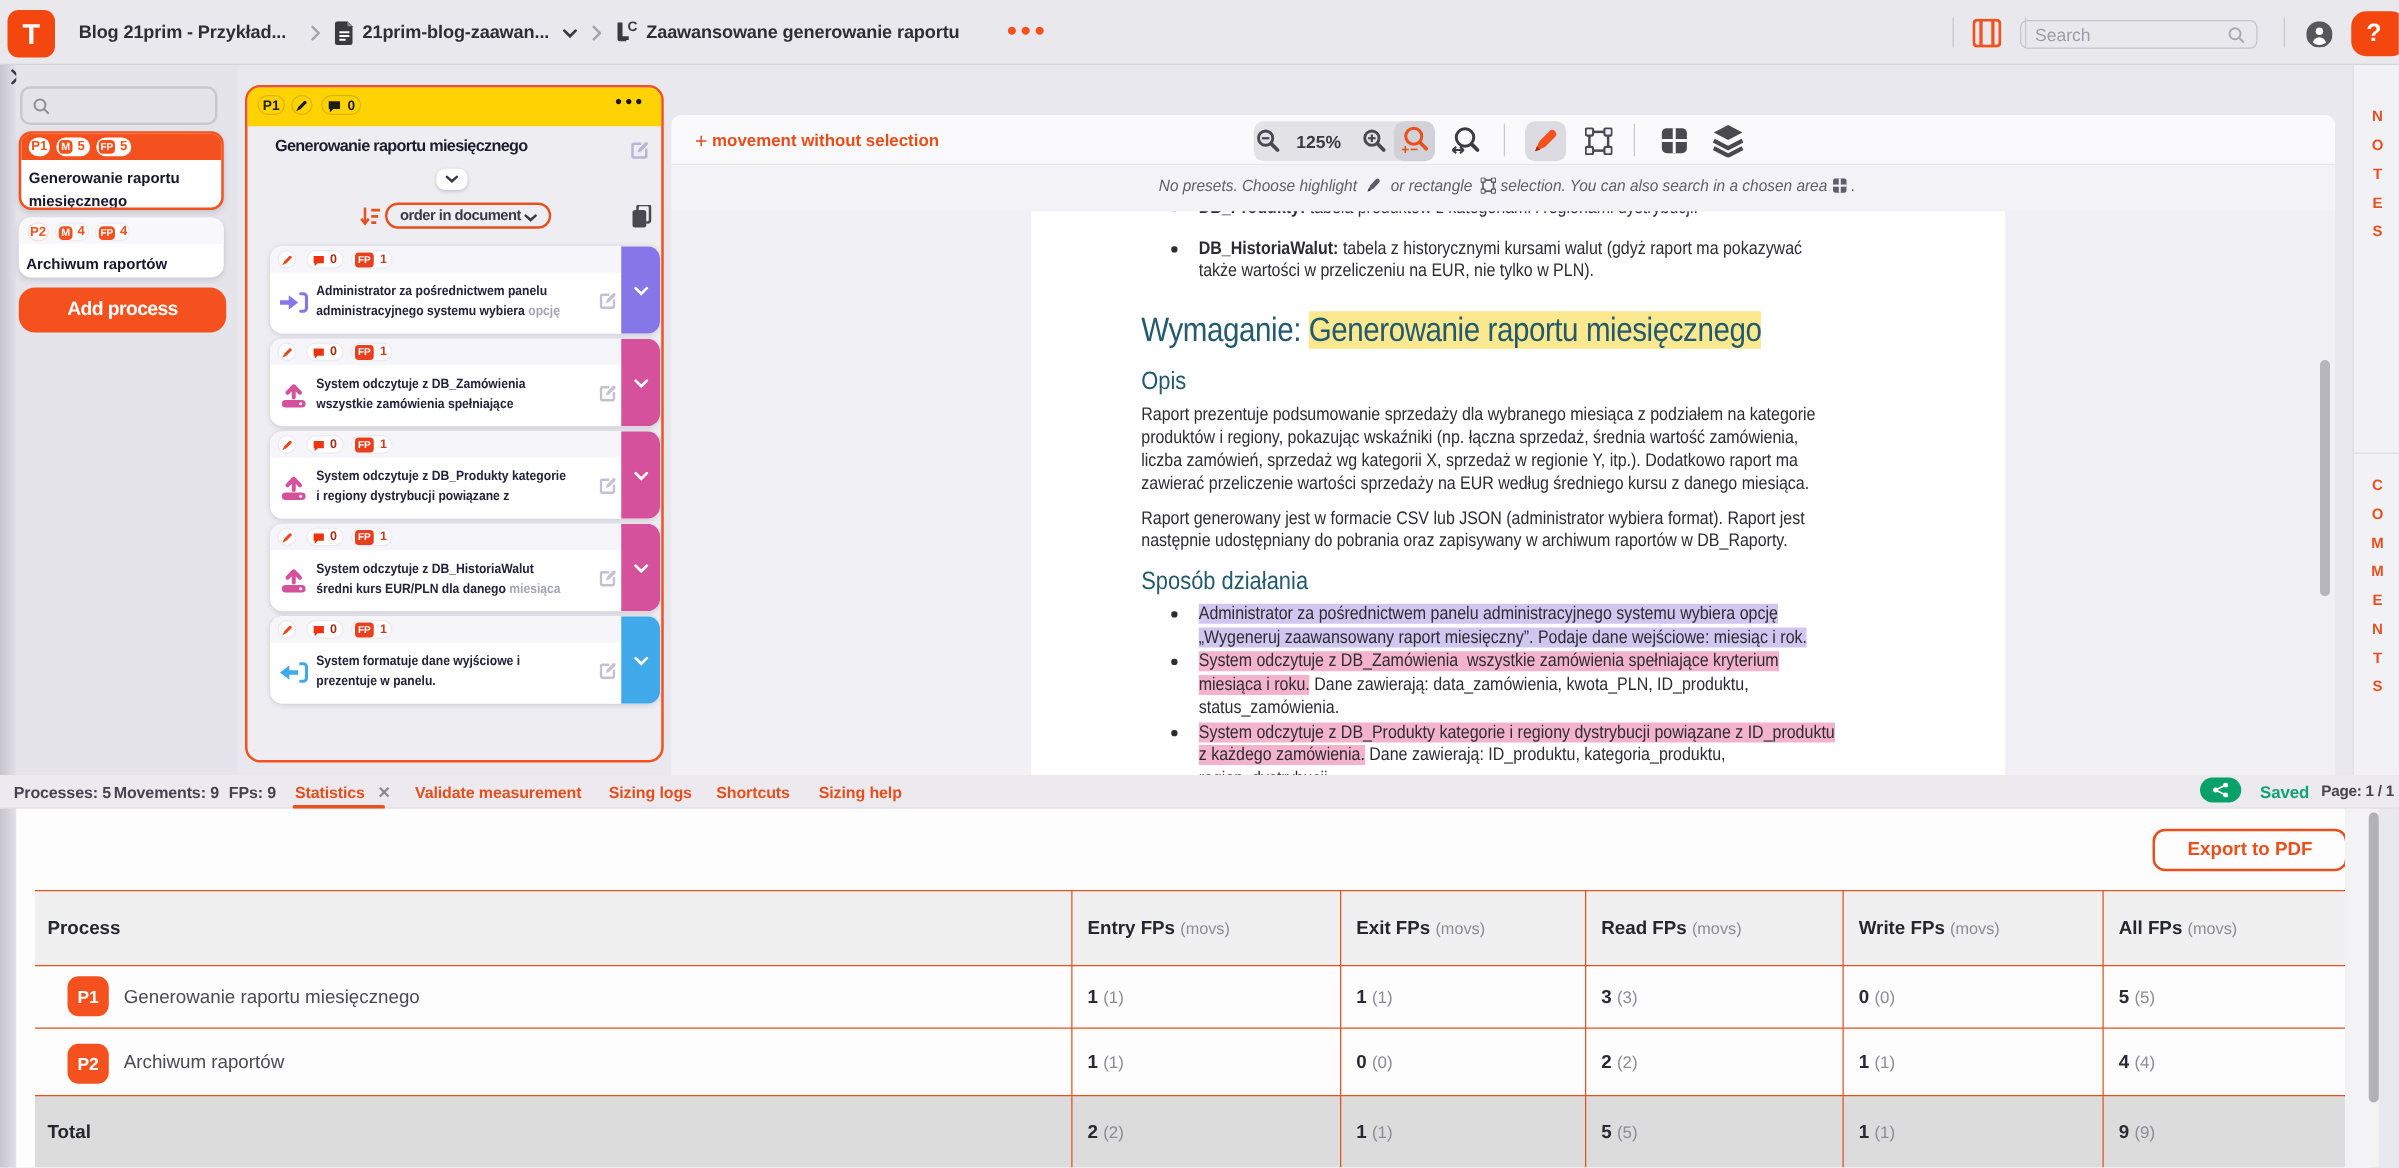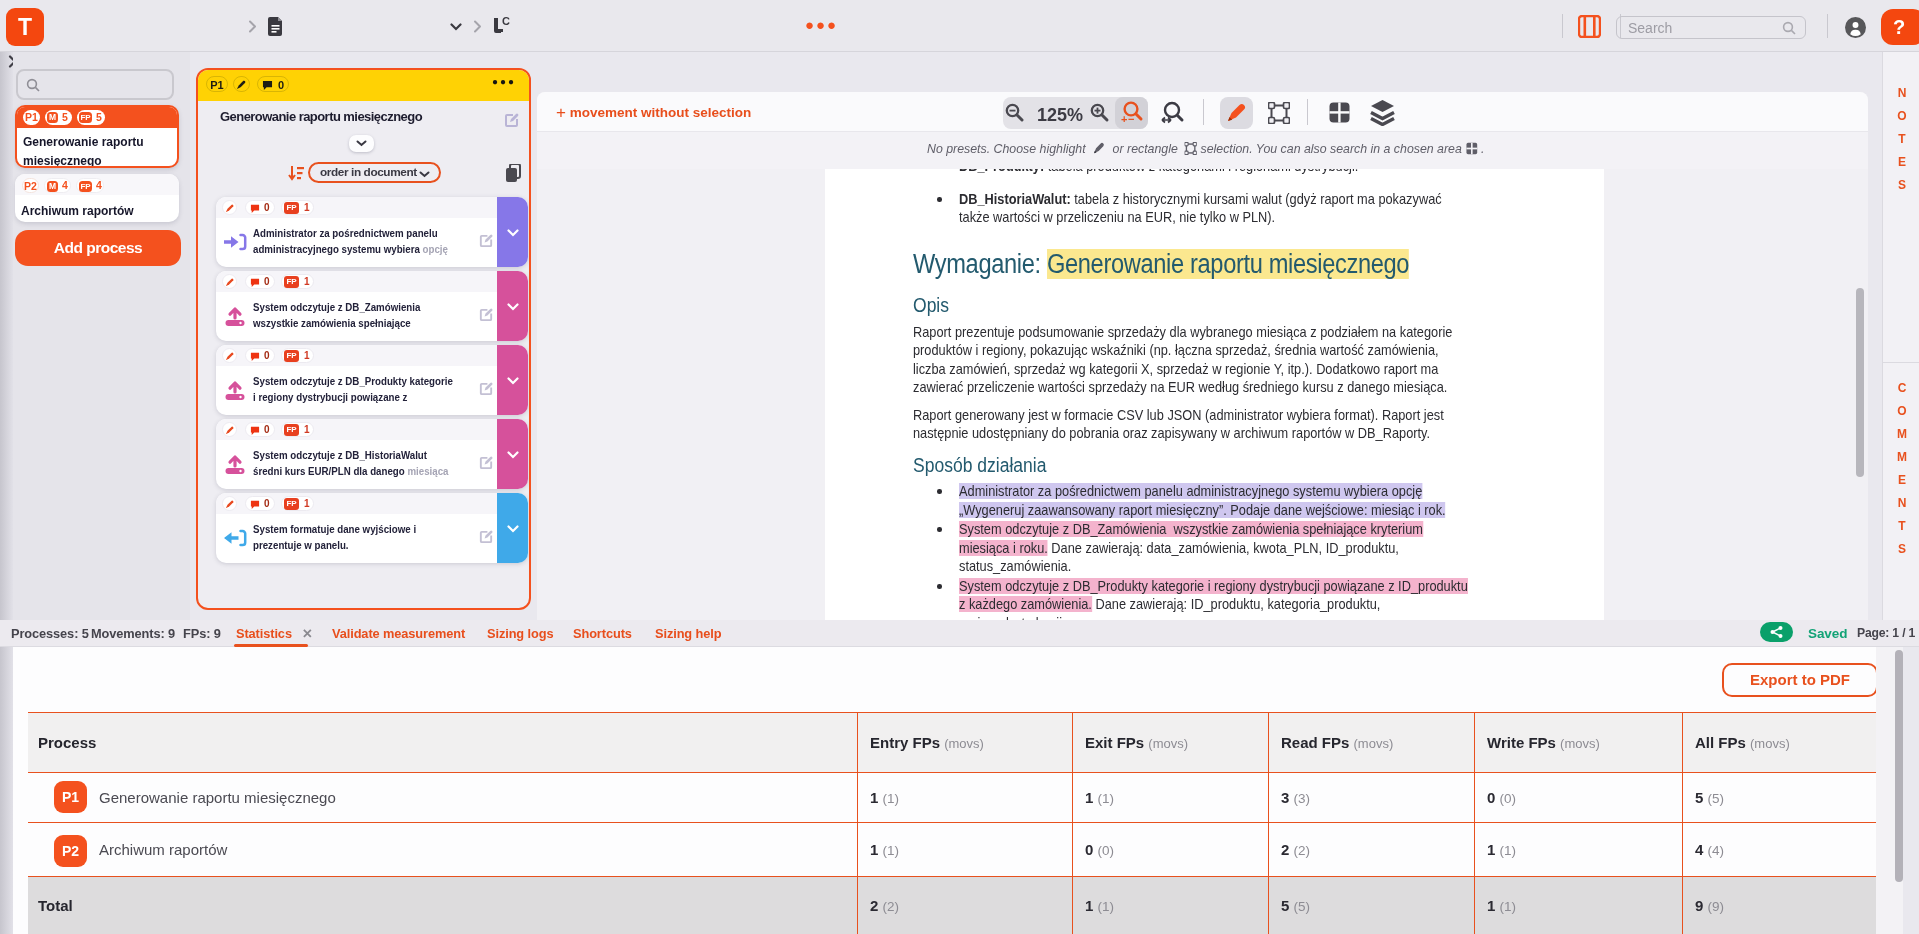--- a/index.html
+++ b/index.html
@@ -67,41 +67,44 @@
 .cellnum { font-size:15px; font-weight:bold; color:#2b2a32; }
 .cellsub { font-size:13.5px; color:#8d8c93; font-weight:normal; }
 #bscrolltrack { position:absolute; left:1876px; top:647px; width:27px; height:287px; background:#f3f2f5; }
 #bthumb { position:absolute; left:1895px; top:650px; width:8px; height:232px; background:#b3b1b8; border-radius:4px; }
 </style>
 </head>
 <body>
 
 <div id="topbar">
   <div id="logo">T</div>
+  <div class="crumb" style="left:63px;font-size:14.5px;letter-spacing:-0.1px;">Blog 21prim - Przykład...</div>
   <svg style="position:absolute;left:248px;top:20px;" width="9" height="13" viewBox="0 0 9 13">
       <polyline points="2,1.5 7,6.5 2,11.5" fill="none" stroke="#a5a4ab" stroke-width="2" stroke-linecap="round" stroke-linejoin="round"></polyline>
     </svg>
   <svg style="position:absolute;left:268px;top:17px;" width="15" height="19" viewBox="0 0 15 19">
       <path d="M2 0 h8 l4 4 v13 a2 2 0 0 1 -2 2 h-10 a2 2 0 0 1 -2 -2 v-15 a2 2 0 0 1 2 -2 z" fill="#3a3940"></path>
       <path d="M10 0 l4 4 h-4 z" fill="#8f8e95"></path>
       <rect x="3.5" y="8" width="8" height="1.6" fill="#fff"></rect>
       <rect x="3.5" y="11" width="8" height="1.6" fill="#fff"></rect>
       <rect x="3.5" y="14" width="5" height="1.6" fill="#fff"></rect>
     </svg>
+  <div class="crumb" style="left:290px;font-size:14.5px;letter-spacing:-0.1px;">21prim-blog-zaawan...</div>
   <svg style="position:absolute;left:450px;top:23px;" width="12" height="8" viewBox="0 0 12 8">
       <polyline points="1.5,1.5 6,6 10.5,1.5" fill="none" stroke="#3a3940" stroke-width="2.2" stroke-linecap="round"></polyline>
     </svg>
   <svg style="position:absolute;left:473px;top:20px;" width="9" height="13" viewBox="0 0 9 13">
       <polyline points="2,1.5 7,6.5 2,11.5" fill="none" stroke="#a5a4ab" stroke-width="2" stroke-linecap="round" stroke-linejoin="round"></polyline>
     </svg>
   <svg style="position:absolute;left:492px;top:16px;" width="20" height="20" viewBox="0 0 20 20">
       <path d="M2 2 v13 a2 2 0 0 0 2 2 h5 v-3 h-3 v-12 z" fill="#3a3940"></path>
       <path d="M3 16 l8 0 0 -3 -6 0 z" fill="#3a3940"></path>
       <text x="10" y="9" font-size="11" font-weight="bold" fill="#3a3940">C</text>
     </svg>
+  <div class="crumb" style="left:517px;font-size:14.5px;letter-spacing:-0.1px;">Zaawansowane generowanie raportu</div>
   <div id="dots3">●●●</div>
   <div class="vsep" style="left:1562px;"></div>
   <svg id="colicon" viewBox="0 0 23 23">
       <rect x="1" y="1" width="21" height="21" rx="3" fill="none" stroke="#f4511e" stroke-width="2.4"></rect>
       <rect x="5.5" y="1" width="2.6" height="21" fill="#f4511e"></rect>
       <rect x="15" y="1" width="2.6" height="21" fill="#f4511e"></rect>
     </svg>
   <div class="vsep" style="left:1620px;"></div>
   <div id="searchbox">
       <span>Search</span>
@@ -369,21 +372,21 @@
 <div id="docarea">
   <div id="doctoolbar">
     <div style="position:absolute;left:19px;top:11px;color:#e84e1c;font-weight:bold;font-size:13.5px;"><span style="font-size:17px;font-weight:normal;vertical-align:-1px;">+</span> movement without selection</div>
     <div style="position:absolute;left:466px;top:5px;width:145px;height:32px;background:#e3e2e7;border-radius:8px;"></div>
     <div style="position:absolute;left:578px;top:5px;width:33px;height:32px;background:#d2d1d7;border-radius:8px;"></div>
     <svg style="position:absolute;left:467px;top:10px;" width="21" height="21" viewBox="0 0 21 21">
         <circle cx="8.5" cy="8.5" r="5.7" fill="none" stroke="#4a4950" stroke-width="2.3"></circle>
         <rect x="5.5" y="7.7" width="6" height="1.8" fill="#4a4950"></rect>
         <line x1="13" y1="13" x2="18" y2="18" stroke="#4a4950" stroke-width="3" stroke-linecap="round"></line>
       </svg>
-    <span style="position:absolute;left:500px;top:13px;font-size:18px;font-weight:bold;color:#3c3b44;">125%</span>
+    <span style="position:absolute;left:500px;top:13px;font-size:14px;font-weight:bold;color:#3c3b44;">125%</span>
     <svg style="position:absolute;left:552px;top:10px;" width="21" height="21" viewBox="0 0 21 21">
         <circle cx="8.5" cy="8.5" r="5.7" fill="none" stroke="#4a4950" stroke-width="2.3"></circle>
         <rect x="5.5" y="7.7" width="6" height="1.8" fill="#4a4950"></rect>
         <rect x="7.6" y="5.6" width="1.8" height="6" fill="#4a4950"></rect>
         <line x1="13" y1="13" x2="18" y2="18" stroke="#4a4950" stroke-width="3" stroke-linecap="round"></line>
       </svg>
     <svg style="position:absolute;left:583px;top:8px;" width="25" height="25" viewBox="0 0 25 25">
         <circle cx="11" cy="9" r="6.4" fill="none" stroke="#e8511e" stroke-width="2.4"></circle>
         <line x1="16" y1="14" x2="21" y2="19" stroke="#e8511e" stroke-width="3" stroke-linecap="round"></line>
         <text x="1" y="23" font-size="11" font-weight="bold" fill="#e8511e">+</text>

